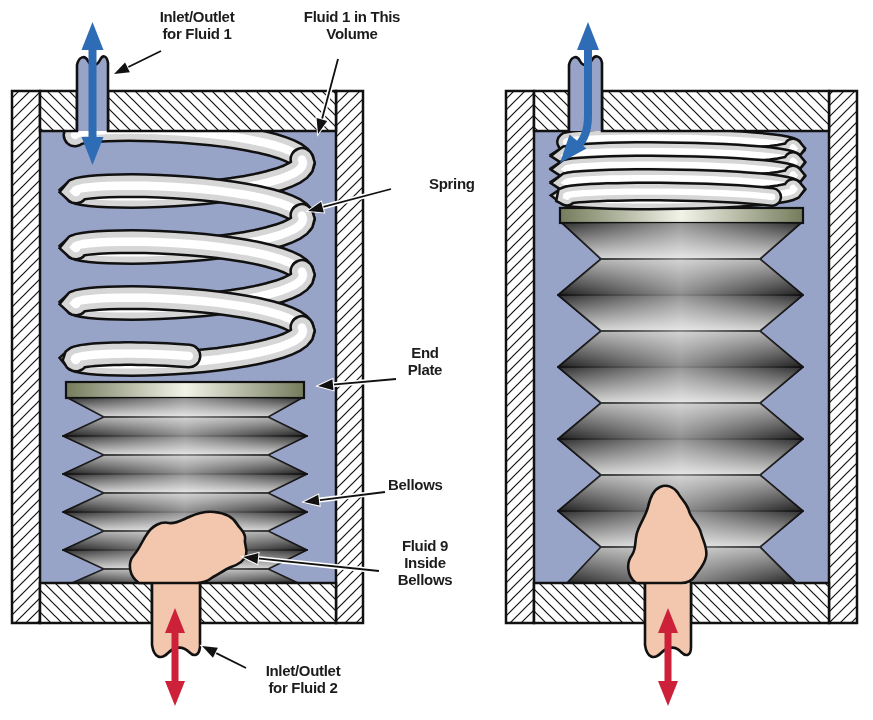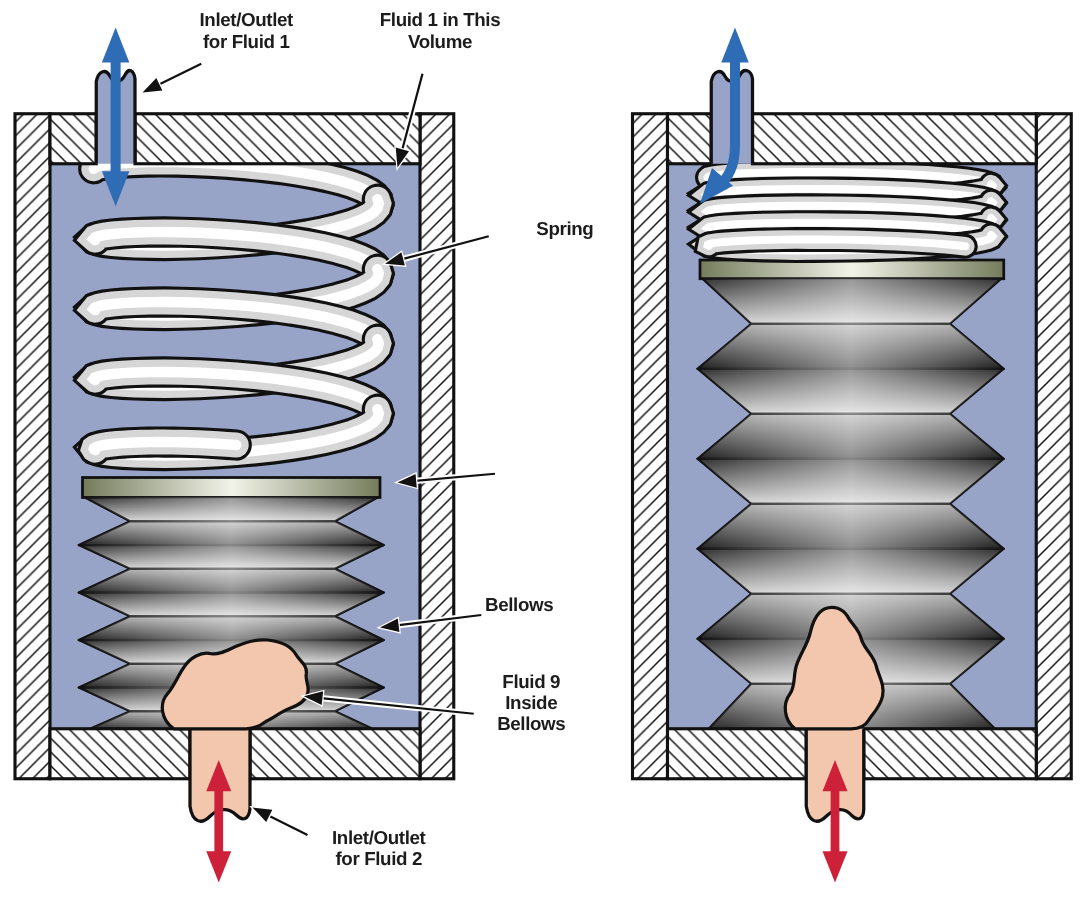--- a/index.html
+++ b/index.html
@@ -330,20 +330,22 @@
 </svg>
 
 <div class="diagram-label" style="left:126px;top:8px;width:142px;">Inlet/Outlet
 for Fluid 1</div>
 
 <div class="diagram-label" style="left:281px;top:8px;width:142px;">Fluid 1 in This
 Volume</div>
 
 <div class="diagram-label left" style="left:394px;top:175px;width:90px;margin-left:35px;">Spring</div>
 
+<div class="diagram-label" style="left:385px;top:344px;width:80px;">End
+Plate</div>
 
 <div class="diagram-label left" style="left:388px;top:476px;width:90px;">Bellows</div>
 
 <div class="diagram-label" style="left:378px;top:537px;width:94px;">Fluid 9
 Inside
 Bellows</div>
 
 <div class="diagram-label" style="left:232px;top:662px;width:142px;">Inlet/Outlet
 for Fluid 2</div>
 

